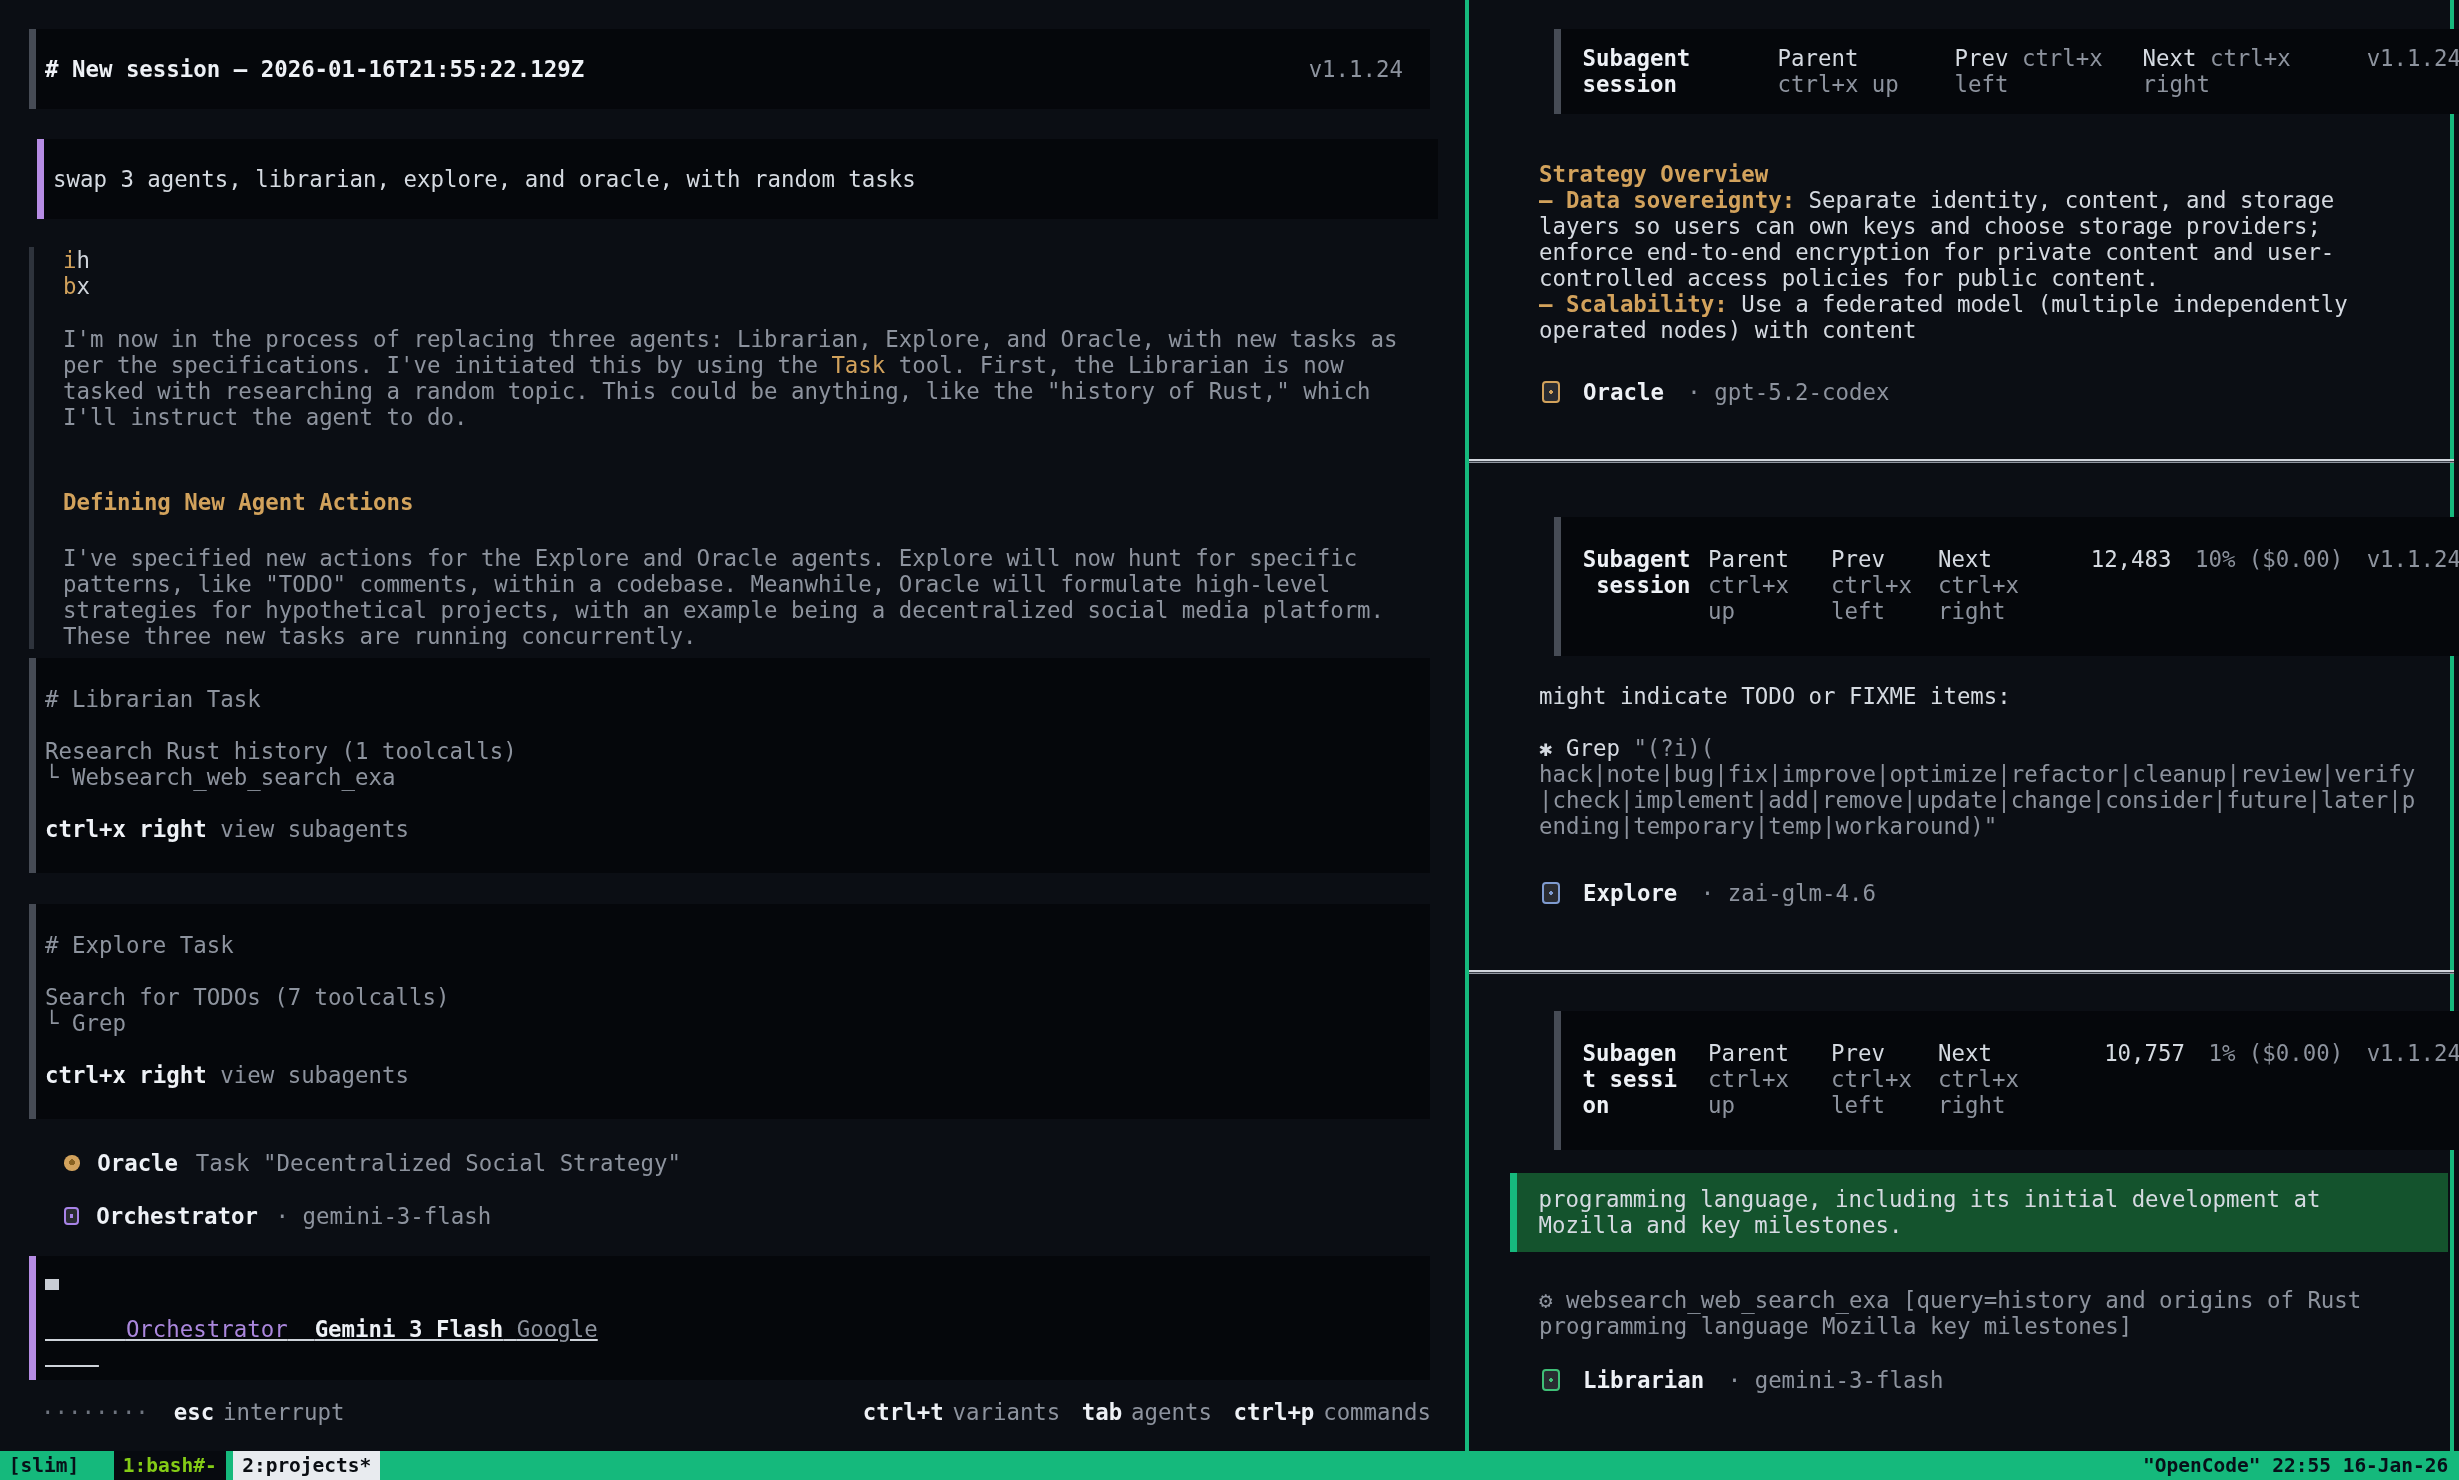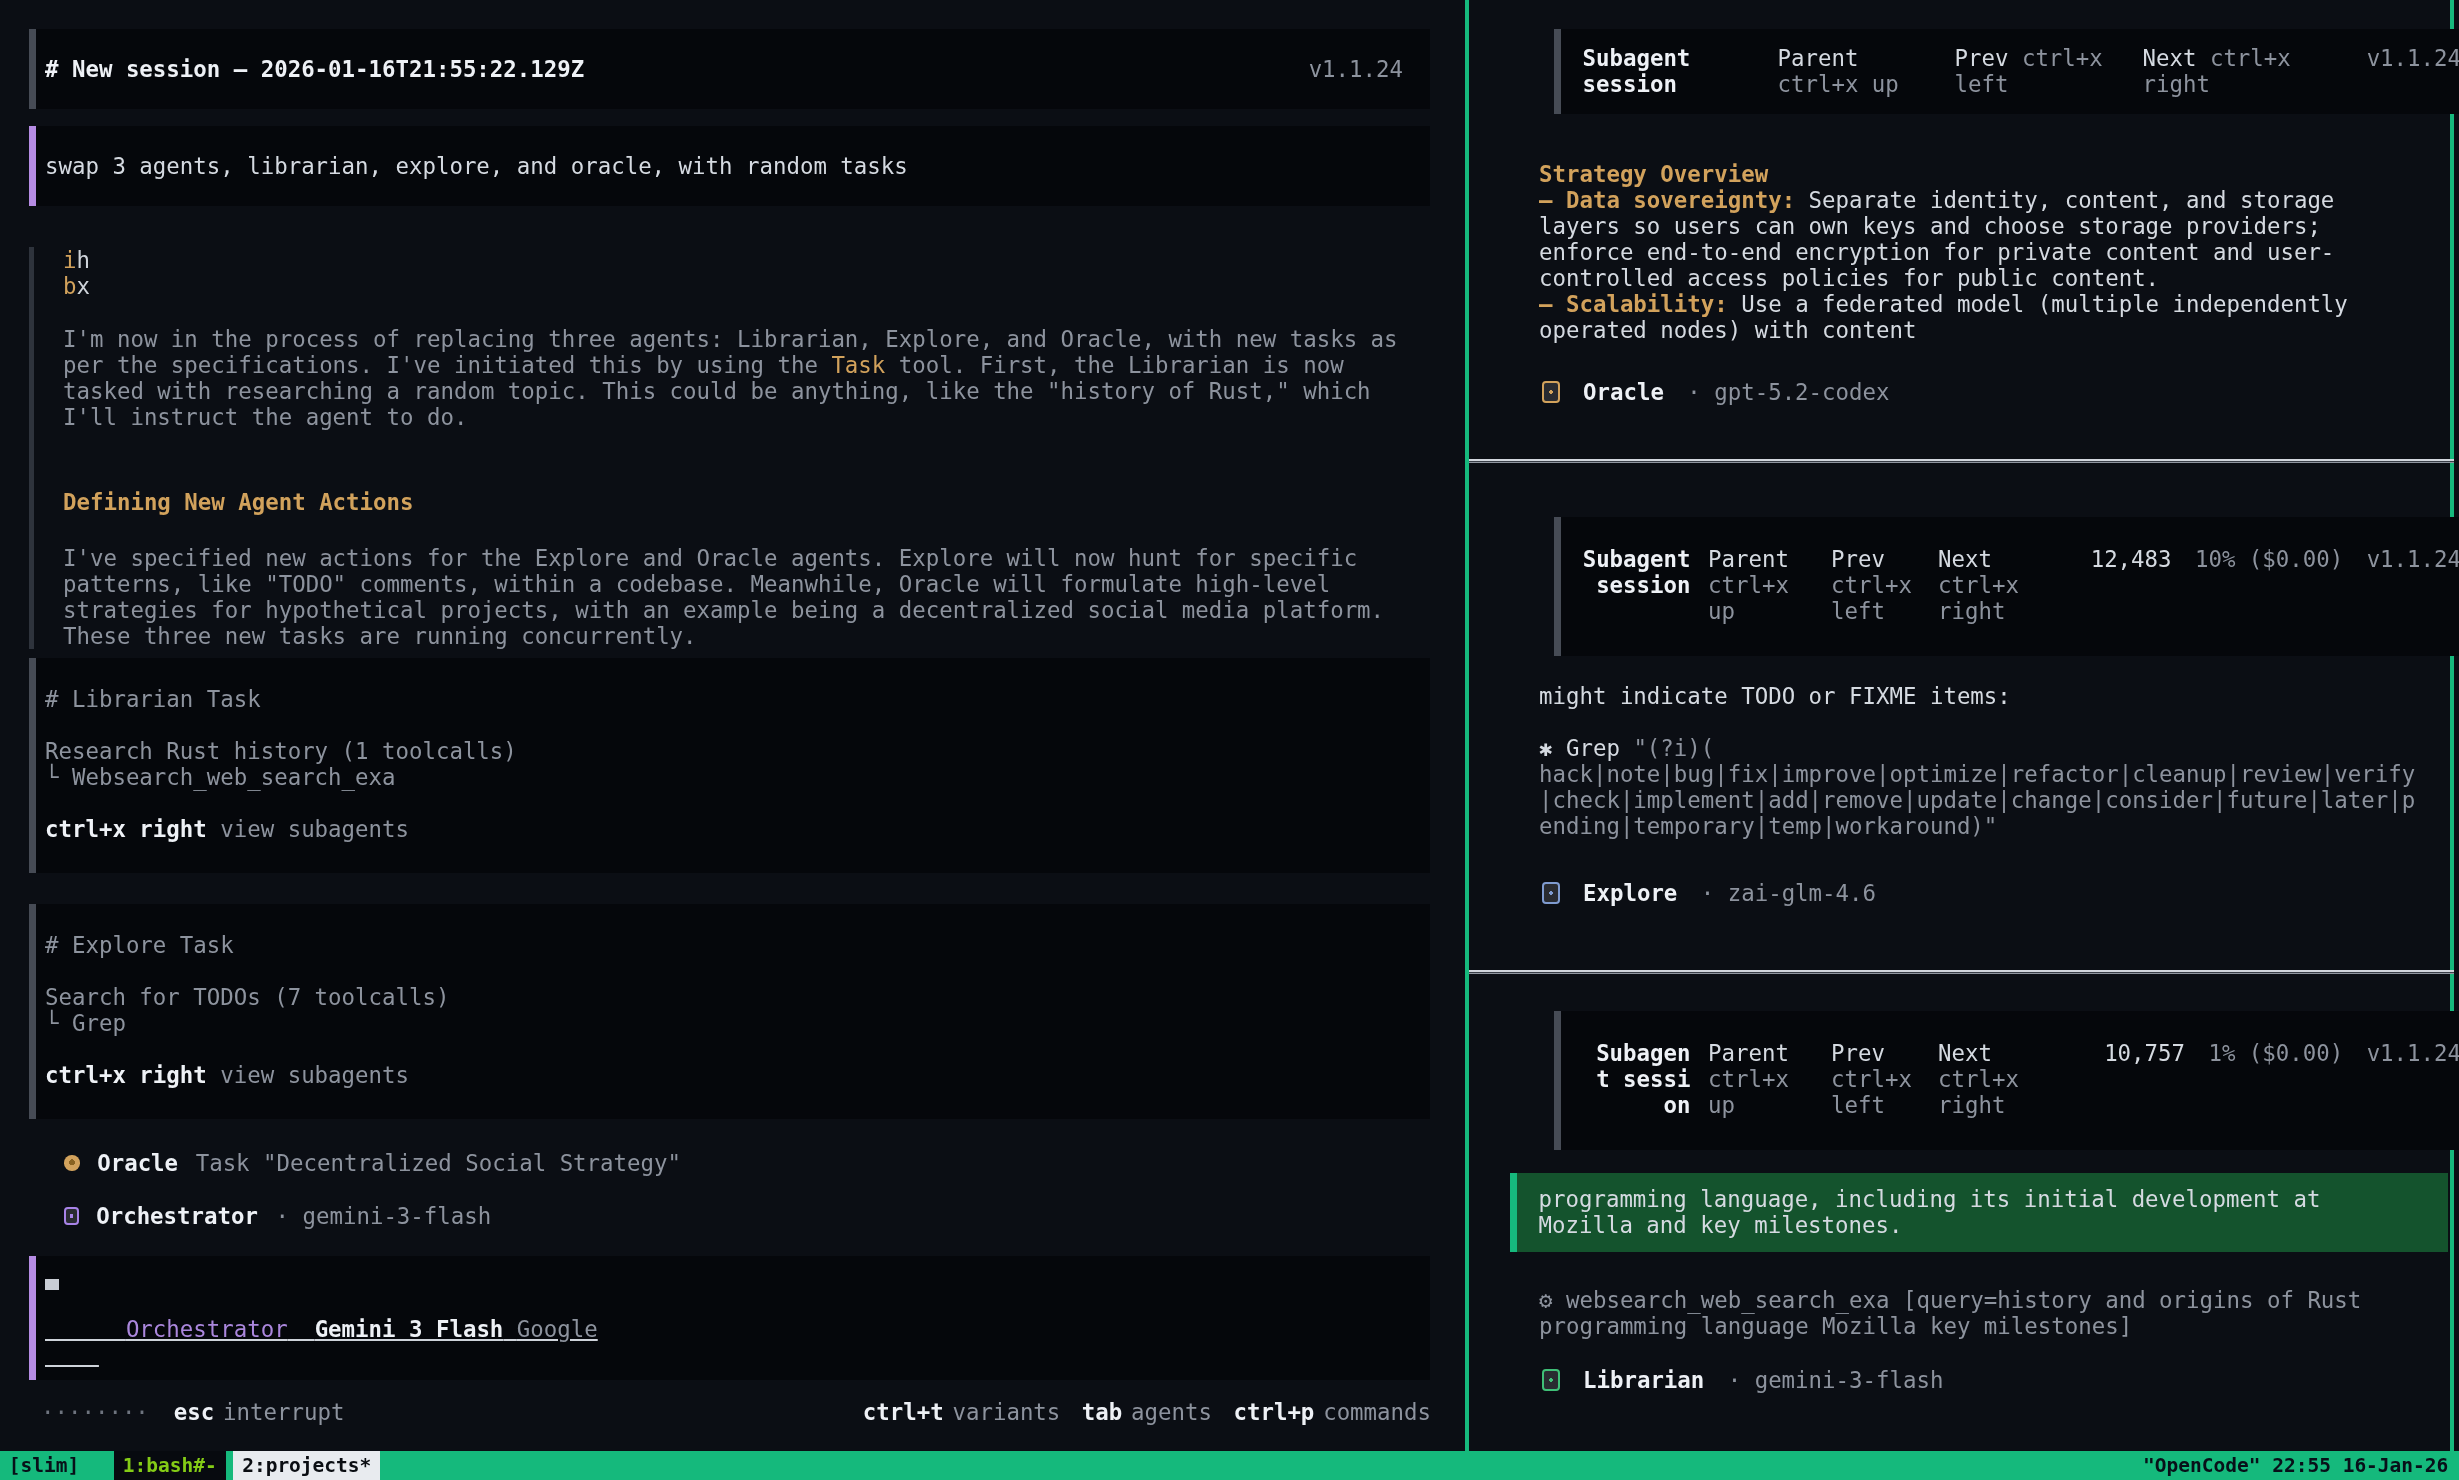--- a/index.html
+++ b/index.html
@@ -98,21 +98,21 @@
 </head>
 <body>
 
 <div class="screen">
 
   <div class="box titlebox" style="top:29px; height:80px;">
     <span class="seg-b"># New session — 2026-01-16T21:55:22.129Z</span>
     <span class="seg-g" style="margin-left:auto;">v1.1.24</span>
   </div>
 
-  <div class="box userbox" style="top:126px; height:80px;">
+  <div class="box userbox" style="top:139px; height:80px;margin-left:8px;">
     <span class="seg-w">swap 3 agents, librarian, explore, and oracle, with random tasks</span>
   </div>
 
   <div class="thinking">
     <div class="line"><div class="line"><span class="seg-y">i</span><span class="seg-T">h</span></div><div class="line"><span class="seg-y">b</span><span class="seg-E">x</span></div></div>
     <div class="vgap28"></div>
     <div>
         <div class="line"><span class="seg-g">I'm now in the process of replacing three agents: Librarian, Explore, and Oracle, with new tasks as</span></div>
         <div class="line"><span class="seg-g">per the specifications. I've initiated this by using the </span><span class="seg-y">Task</span><span class="seg-g"> tool. First, the Librarian is now</span></div>
         <div class="line"><span class="seg-g">tasked with researching a random topic. This could be anything, like the "history of Rust," which</span></div>
@@ -262,21 +262,21 @@
       <div class="line"><span class="seg-g">|check|implement|add|remove|update|change|consider|future|later|p</span></div>
       <div class="line"><span class="seg-g">ending|temporary|temp|workaround)"</span></div>
     </div>
   <div class="r-agent" style="top:880px;">
     <span class="icon-square icon-lg" style="color:#7f9bd0;"></span>
     <span class="seg-b">Explore</span>
     <span class="seg-g">· zai-glm-4.6</span>
   </div>
 
   <div class="rbox" style="top:1011px; height:139px; padding-top:29px;">
-    <div class="col" style="width:108px; margin-right:17.6px;text-align:right;">
+    <div class="col" style="width:108px; margin-right:17.6px;">
         <div class="line"><span class="seg-b">Subagen</span></div>
         <div class="line"><span class="seg-b">t sessi</span></div>
         <div class="line"><span class="seg-b">on</span></div>
       </div>
     <div class="col" style="width:123px;">
         <div class="line"><span class="seg-w">Parent</span></div>
         <div class="line"><span class="seg-g">ctrl+x</span></div>
         <div class="line"><span class="seg-g">up</span></div>
       </div>
     <div class="col" style="width:107px;">

